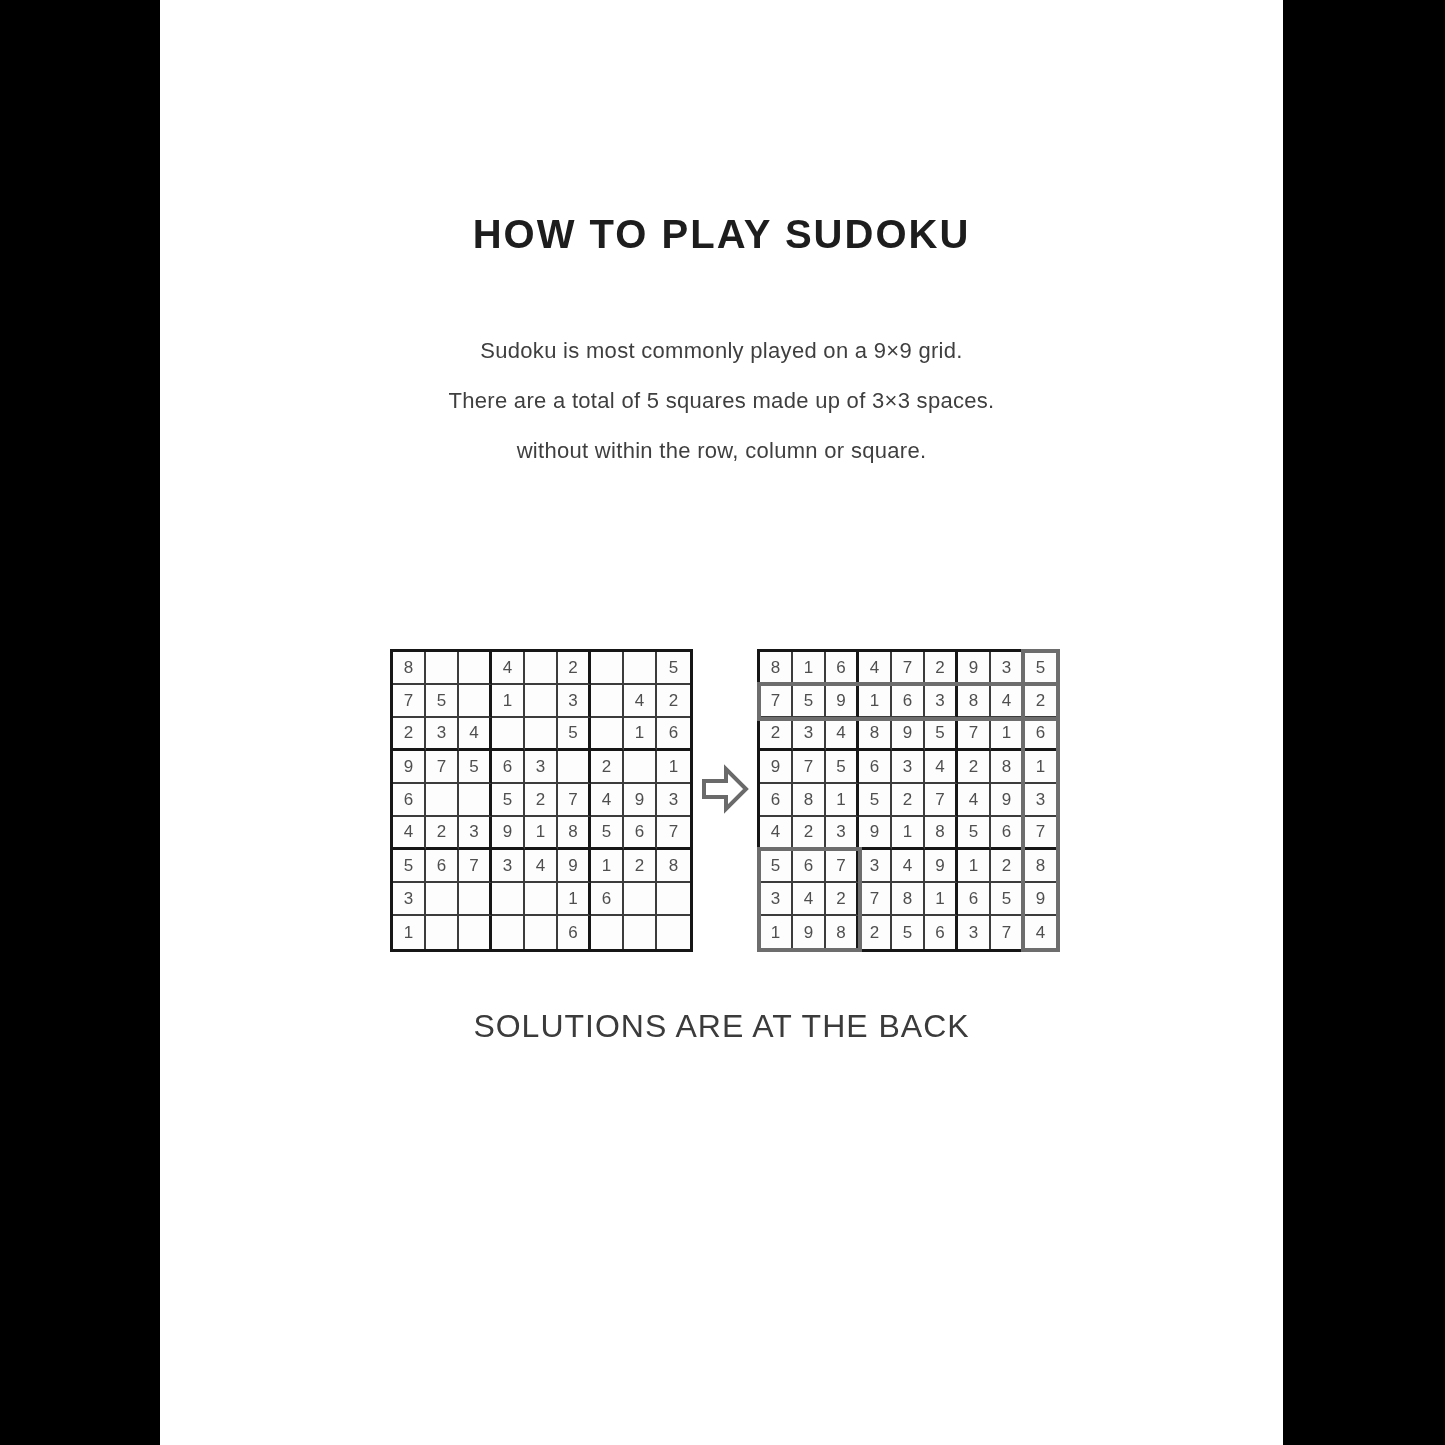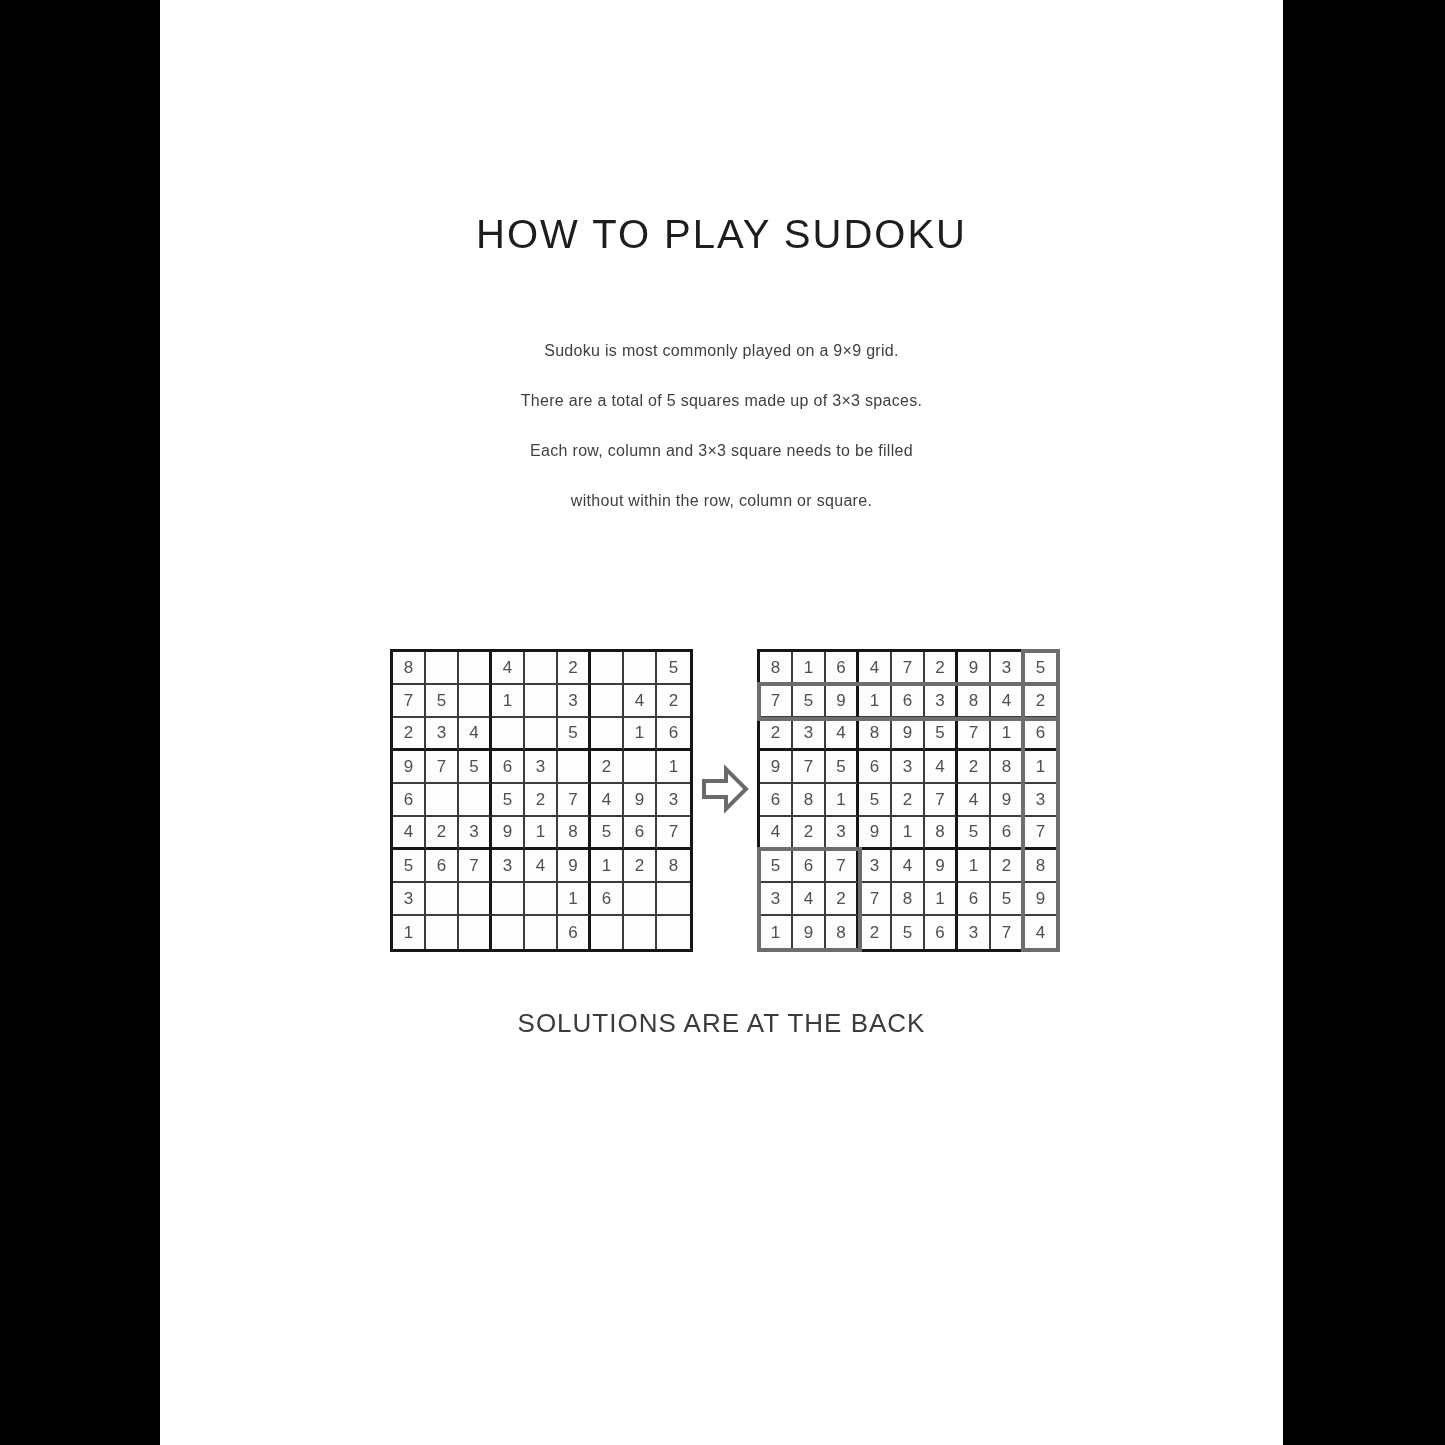--- a/index.html
+++ b/index.html
@@ -18,28 +18,28 @@
   .side-bar.left  { left: 0; width: 160px; }
   .side-bar.right { right: 0; width: 162px; }
   .page {
     position: absolute; left: 160px; top: 0;
     width: 1123px; height: 1445px;
     background: #ffffff;
   }
   .title {
     position: absolute; top: 212px; left: 0; width: 100%;
     text-align: center;
-    font-size: 40px; font-weight: 400; letter-spacing: 2px;
+    font-size: 40px; font-weight: 700; letter-spacing: 2px;
     color: #1d1d1d;
   }
   .intro { position: absolute; top: 326px; left: 0; width: 100%; }
   .intro-line {
     height: 50px; line-height: 50px;
     text-align: center;
-    font-size: 16px; color: #3f3f3f; letter-spacing: 0.3px;
+    font-size: 22px; color: #3f3f3f; letter-spacing: 0.3px;
   }
   .sudoku {
     position: absolute; top: 649px;
     display: grid;
     grid-template-columns: repeat(9, 33px);
     grid-template-rows: repeat(9, 33px);
     border: 3px solid #161616;
     background: #ffffff;
   }
   #puzzle-grid   { left: 230px; }
@@ -63,38 +63,37 @@
     background: transparent;
     pointer-events: none;
   }
   .arrow-wrap {
     position: absolute; left: 541px; top: 764px;
     width: 48px; height: 50px;
   }
   .footer-note {
     position: absolute; top: 1008px; left: 0; width: 100%;
     text-align: center;
-    font-size: 26px; letter-spacing: 1px; color: #3b3b3b;
+    font-size: 32px; letter-spacing: 1px; color: #3b3b3b;
   }
 </style>
 </head>
 <body>
 
 <div class="canvas">
   <div class="side-bar left"></div>
   <div class="side-bar right"></div>
 
   <div class="page">
 
     <div class="title">HOW TO PLAY SUDOKU</div>
 
     <div class="intro">
       <div class="intro-line">Sudoku is most commonly played on a 9×9 grid.</div>
       <div class="intro-line">There are a total of 5 squares made up of 3×3 spaces.</div>
-      <div class="intro-line">Each row, column and 3×3 square needs to be filled</div>
       <div class="intro-line">without within the row, column or square.</div>
     </div>
 
     <div class="sudoku" id="puzzle-grid">
         <div class="cell">8</div>
         <div class="cell"></div>
         <div class="cell br"></div>
         <div class="cell">4</div>
         <div class="cell"></div>
         <div class="cell br">2</div>

